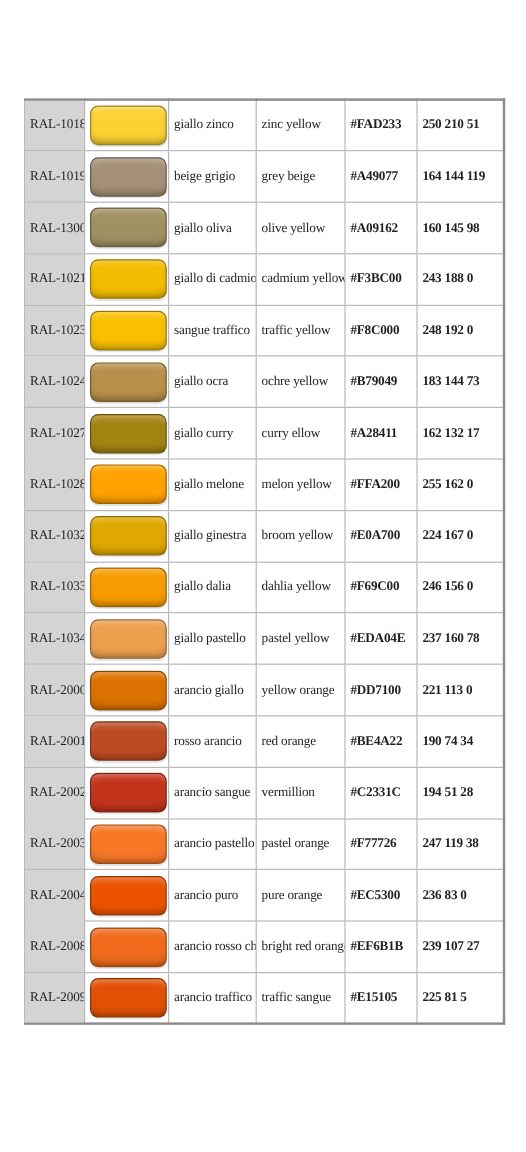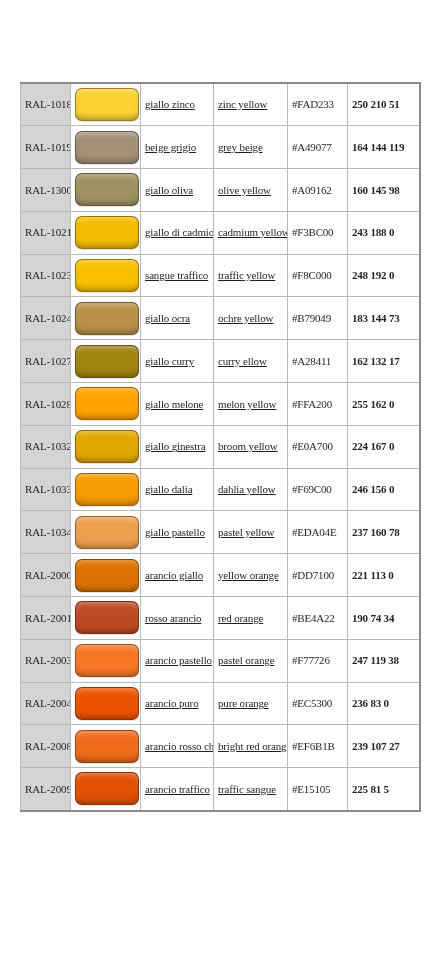--- a/index.html
+++ b/index.html
@@ -82,27 +82,27 @@
     box-shadow: inset 0 -5px 7px -4px rgba(0,0,0,0.42),
                 inset 0 4px 6px -3px rgba(255,255,255,0.45),
                 0 1px 1px rgba(0,0,0,0.12);
     box-sizing: border-box;
   }
 
   td.cell-it, td.cell-en {
     font-size: 10.5px;
     letter-spacing: -0.15px;
     padding-left: 4px;
-    text-decoration: underline;
   }
 
   td.cell-hex {
     font-size: 10.5px;
     letter-spacing: -0.2px;
     padding-left: 3px;
+    font-weight: bold;
   }
 
   td.cell-rgb {
     font-size: 10.5px;
     letter-spacing: -0.2px;
     padding-left: 3px;
     font-weight: bold;
   }
 </style>
 </head>
@@ -243,20 +243,30 @@
           <td class="cell-code">RAL-2001</td>
           <td class="cell-swatch">
             <span class="swatch" style="background: linear-gradient(rgb(190, 74, 34) 0%, rgb(190, 74, 34) 58%, rgb(190, 74, 34) 100%) rgb(190, 74, 34);"></span>
           </td>
           <td class="cell-it">rosso arancio</td>
           <td class="cell-en">red orange</td>
           <td class="cell-hex">#BE4A22</td>
           <td class="cell-rgb">190 74 34</td>
         </tr>
         <tr>
+          <td class="cell-code">RAL-2002</td>
+          <td class="cell-swatch">
+            <span class="swatch" style="background: linear-gradient(rgb(194, 51, 28) 0%, rgb(194, 51, 28) 58%, rgb(194, 51, 28) 100%) rgb(194, 51, 28);"></span>
+          </td>
+          <td class="cell-it">arancio sangue</td>
+          <td class="cell-en">vermillion</td>
+          <td class="cell-hex">#C2331C</td>
+          <td class="cell-rgb">194 51 28</td>
+        </tr>
+        <tr>
           <td class="cell-code">RAL-2003</td>
           <td class="cell-swatch">
             <span class="swatch" style="background: linear-gradient(rgb(247, 119, 38) 0%, rgb(247, 119, 38) 58%, rgb(247, 119, 38) 100%) rgb(247, 119, 38);"></span>
           </td>
           <td class="cell-it">arancio pastello</td>
           <td class="cell-en">pastel orange</td>
           <td class="cell-hex">#F77726</td>
           <td class="cell-rgb">247 119 38</td>
         </tr>
         <tr>

